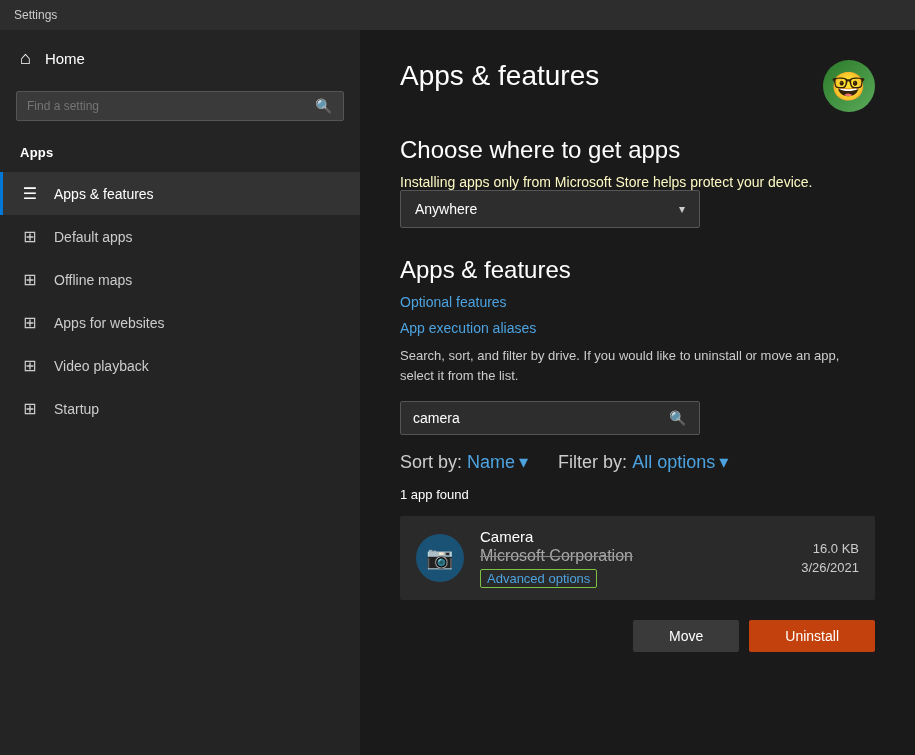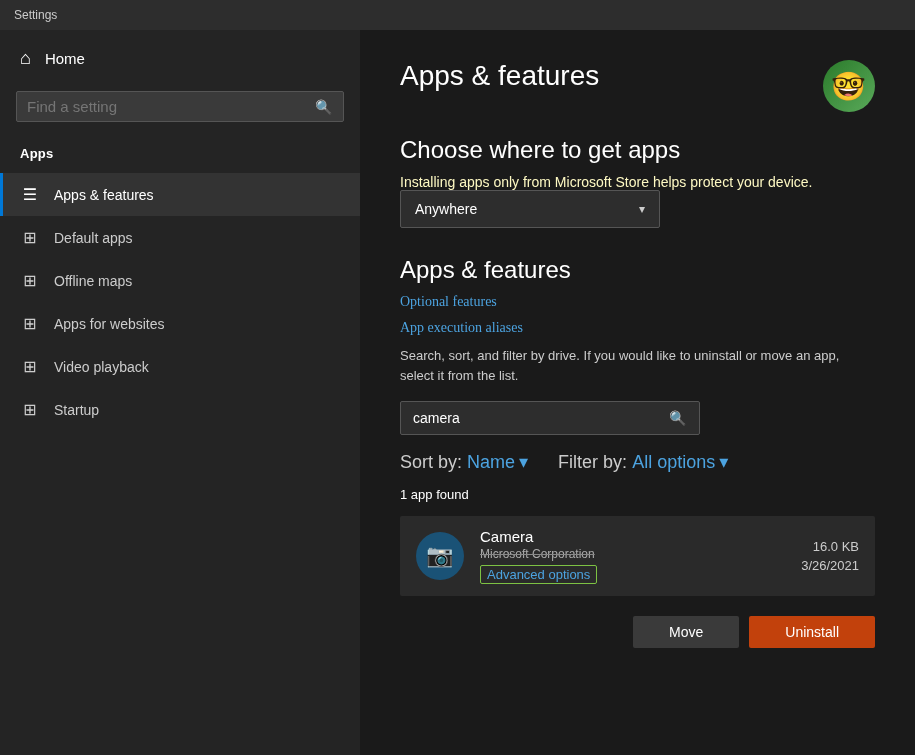--- a/index.html
+++ b/index.html
@@ -68,21 +68,21 @@
       display: flex;
       align-items: center;
       padding: 6px 10px;
       gap: 8px;
     }
 
     .search-input {
       background: transparent;
       border: none;
       color: #cccccc;
-      font-size: 15px;
+      font-size: 12px;
       flex: 1;
       outline: none;
     }
 
     .search-icon-unicode {
       color: #aaa;
       font-size: 14px;
     }
 
     
@@ -169,41 +169,40 @@
 
     
     .dropdown {
       background: #2d2d2d;
       border: 1px solid #555;
       border-radius: 2px;
       display: flex;
       align-items: center;
       justify-content: space-between;
       padding: 10px 14px;
-      width: 260px;
+      width: 300px;
       cursor: pointer;
       margin-bottom: 28px;
       color: #ffffff;
       font-size: 14px;
     }
 
     .chevron-down {
       font-size: 12px;
       color: #cccccc;
     }
 
     
     .link-blue {
       color: #4ca3e0;
       text-decoration: none;
       cursor: pointer;
       font-size: 14px;
       display: block;
       margin-bottom: 10px;
-      font-family: Liberation Serif, serif;
     }
 
     .description-text {
       color: #cccccc;
       font-size: 13px;
       margin-bottom: 16px;
       line-height: 1.5;
     }
 
     
@@ -279,21 +278,21 @@
       flex: 1;
     }
 
     .app-name {
       font-size: 15px;
       font-weight: 500;
       margin-bottom: 2px;
     }
 
     .app-publisher {
-      font-size: 12px;
+      font-size: 16px;
       color: #aaa;
       margin-bottom: 4px;
       text-decoration: line-through;
       text-decoration-color: #888;
     }
 
     .advanced-options-link {
       color: #4ca3e0;
       font-size: 13px;
       cursor: pointer;

